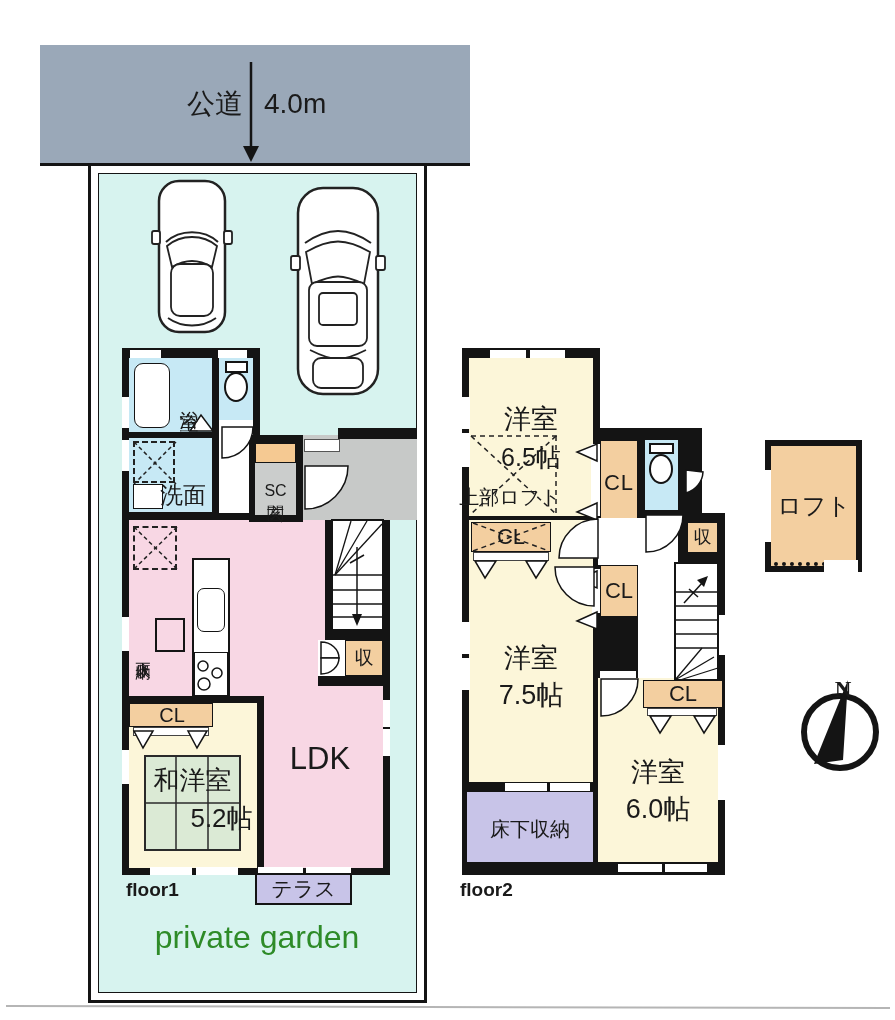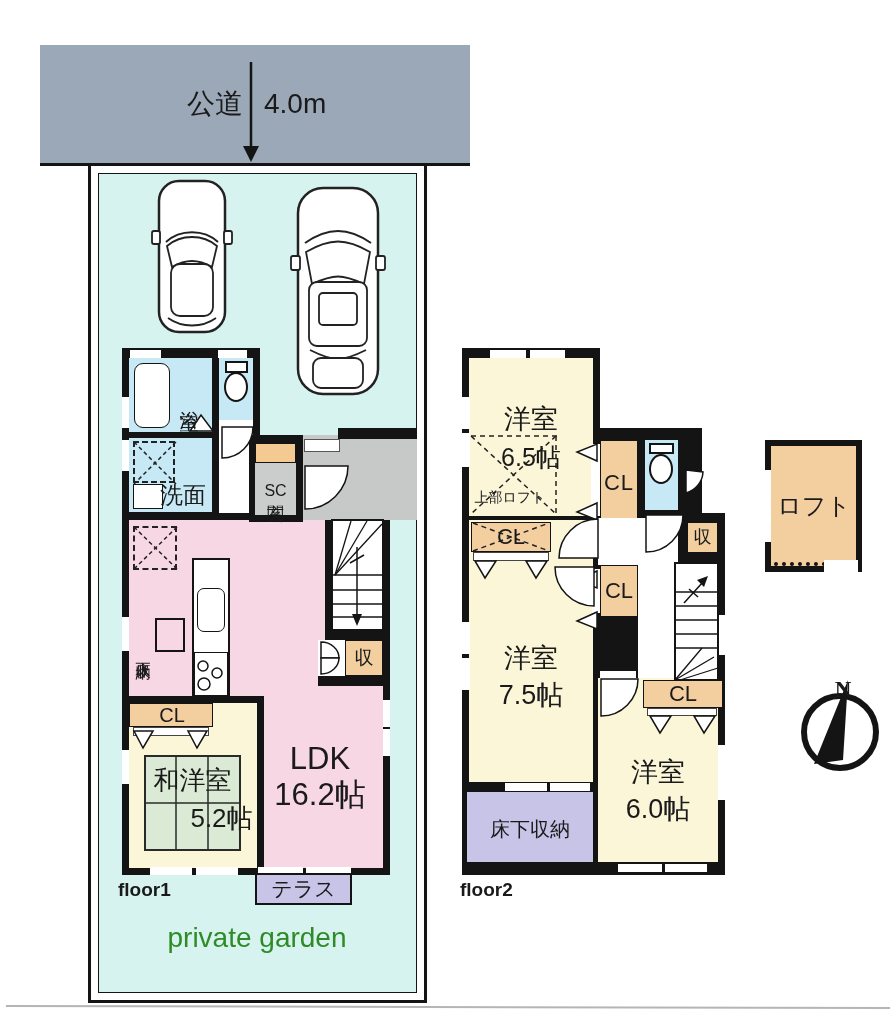--- a/index.html
+++ b/index.html
@@ -73,40 +73,39 @@
     <div class="room tan" style="left:7px;top:190px;width:84px;height:24px;"></div>
     <div class="room" style="left:11px;top:214px;width:76px;height:9px;background:#fff;border:1px solid #444;box-sizing:border-box;"></div>
   </div>
 
   <div class="lbl" style="left:131px;top:703px;width:82px;height:24px;font-size:20px;">CL</div>
   <div class="lbl vtext" style="left:133px;top:597px;width:20px;height:110px;font-size:15px;">床下収納</div>
   <div class="lbl" style="left:345px;top:642px;width:38px;height:32px;font-size:19px;">収</div>
   <div class="lbl" style="left:145px;top:766px;width:95px;height:30px;font-size:26px;font-family:Liberation Serif, serif;">和洋室</div>
   <div class="lbl" style="left:145px;top:804px;width:95px;height:30px;font-size:26px;padding-left:29px;">5.2帖</div>
   <div class="lbl" style="left:270px;top:742px;width:100px;height:34px;font-size:31px;">LDK</div>
-  <div class="lbl" style="left:262px;top:778px;width:116px;height:34px;font-size:31px;">16.2帖</div>
 
   <div class="win" style="left:130px;top:350px;width:31px;height:8px;"></div>
   <div class="win" style="left:218px;top:350px;width:29px;height:8px;"></div>
   <div class="win" style="left:122px;top:397px;width:7px;height:31px;"></div>
   <div class="win" style="left:122px;top:440px;width:7px;height:31px;"></div>
   <div class="win" style="left:122px;top:617px;width:7px;height:34px;"></div>
   <div class="win" style="left:122px;top:750px;width:7px;height:34px;"></div>
   <div class="win" style="left:383px;top:700px;width:7px;height:27px;"></div>
   <div class="win" style="left:383px;top:729px;width:7px;height:27px;"></div>
   <div class="win" style="left:150px;top:867px;width:42px;height:8px;"></div>
   <div class="win" style="left:196px;top:867px;width:42px;height:8px;"></div>
   <div class="win" style="left:258px;top:867px;width:45px;height:8px;"></div>
   <div class="win" style="left:306px;top:867px;width:45px;height:8px;"></div>
 
   <div class="abs" style="left:255px;top:873px;width:97px;height:32px;background:#c8c4e8;border:2px solid #141414;box-sizing:border-box;z-index:20;"></div>
   <div class="lbl" style="left:255px;top:876px;width:97px;height:26px;font-size:21px;">テラス</div>
 
-  <div class="lbl" style="left:118px;top:878px;width:70px;height:24px;font-size:19px;font-weight:600;justify-content:flex-start;">floor1</div>
-  <div class="lbl" style="left:98px;top:916px;width:318px;height:44px;font-size:28px;color:#2e8b28;">private garden</div>
+  <div class="lbl" style="left:126px;top:878px;width:70px;height:24px;font-size:19px;font-weight:600;justify-content:flex-start;">floor1</div>
+  <div class="lbl" style="left:98px;top:916px;width:318px;height:44px;font-size:32px;color:#2e8b28;">private garden</div>
 
   <div class="abs" style="left:462px;top:348px;width:138px;height:182px;background:#141414;z-index:10;"></div>
   <div class="abs" style="left:598px;top:428px;width:104px;height:102px;background:#141414;z-index:10;"></div>
   <div class="abs" style="left:462px;top:513px;width:263px;height:362px;background:#141414;z-index:10;"></div>
 
   <div class="room" style="left:469px;top:358px;width:124px;height:158px;background:#fcf6d9;z-index:14;"></div>
   <div class="room tan" style="left:600px;top:440px;width:38px;height:80px;z-index:14;"></div>
   <div class="win" style="left:591px;top:444px;width:9px;height:72px;"></div>
   <div class="room" style="left:645px;top:440px;width:33px;height:70px;background:#c7e9f5;z-index:14;"></div>
   <div class="room" style="left:598px;top:518px;width:80px;height:47px;background:#ffffff;z-index:14;"></div>
@@ -118,21 +117,21 @@
   <div class="room tan" style="left:471px;top:522px;width:80px;height:30px;z-index:14;"></div>
   <div class="room" style="left:473px;top:552px;width:76px;height:9px;background:#fff;border:1px solid #444;box-sizing:border-box;z-index:14;"></div>
   <div class="room" style="left:598px;top:678px;width:120px;height:184px;background:#fcf6d9;z-index:14;"></div>
   <div class="room tan" style="left:643px;top:680px;width:80px;height:28px;z-index:14;"></div>
   <div class="room" style="left:647px;top:708px;width:70px;height:8px;background:#fff;border:1px solid #444;box-sizing:border-box;z-index:14;"></div>
   <div class="win" style="left:600px;top:671px;width:36px;height:9px;"></div>
   <div class="room" style="left:467px;top:792px;width:126px;height:70px;background:#c8c4e8;z-index:14;"></div>
 
   <div class="lbl" style="left:481px;top:404px;width:100px;height:30px;font-size:27px;">洋室</div>
   <div class="lbl" style="left:481px;top:442px;width:100px;height:30px;font-size:25px;">6.5帖</div>
-  <div class="lbl" style="left:470px;top:488px;width:80px;height:18px;font-size:14px;">上部ロフト</div>
+  <div class="lbl" style="left:470px;top:488px;width:80px;height:18px;font-size:20px;">上部ロフト</div>
   <div class="lbl vtext" style="left:606px;top:460px;width:26px;height:45px;font-size:22px;writing-mode:horizontal-tb;">CL</div>
   <div class="lbl" style="left:687px;top:524px;width:31px;height:27px;font-size:18px;">収</div>
   <div class="lbl" style="left:600px;top:576px;width:38px;height:30px;font-size:22px;">CL</div>
   <div class="lbl" style="left:471px;top:524px;width:80px;height:26px;font-size:22px;">CL</div>
   <div class="lbl" style="left:481px;top:643px;width:100px;height:30px;font-size:27px;">洋室</div>
   <div class="lbl" style="left:481px;top:680px;width:100px;height:30px;font-size:27px;">7.5帖</div>
   <div class="lbl" style="left:643px;top:681px;width:80px;height:26px;font-size:22px;">CL</div>
   <div class="lbl" style="left:608px;top:757px;width:100px;height:30px;font-size:27px;">洋室</div>
   <div class="lbl" style="left:608px;top:794px;width:100px;height:30px;font-size:27px;">6.0帖</div>
   <div class="lbl" style="left:470px;top:816px;width:120px;height:26px;font-size:20px;">床下収納</div>

